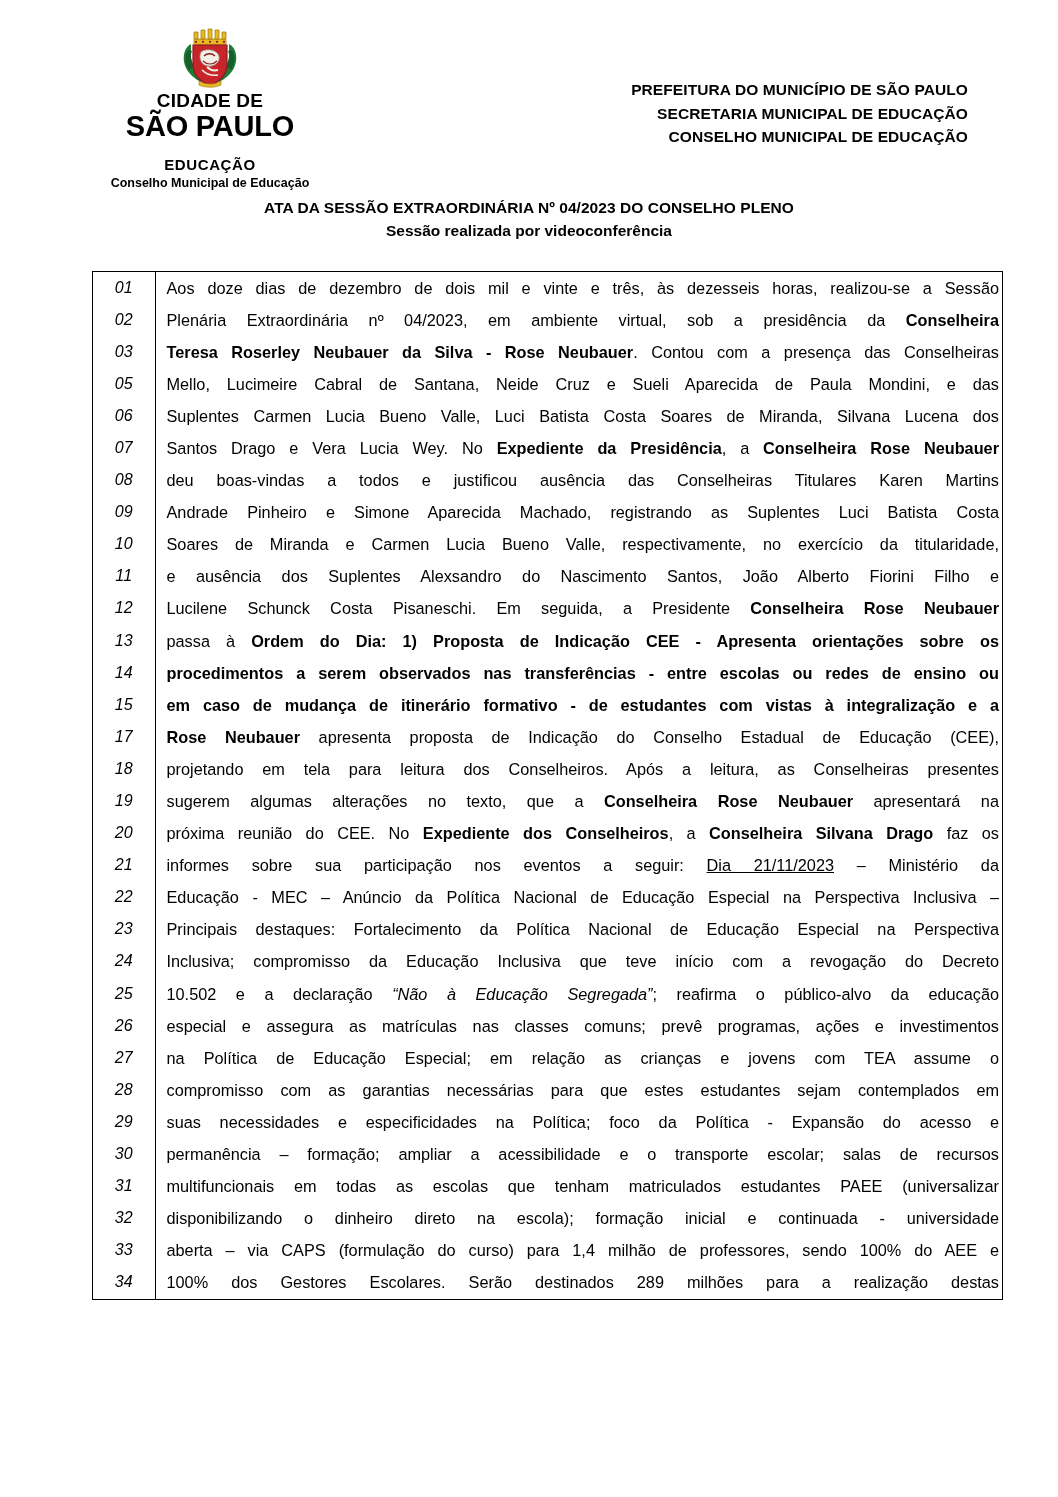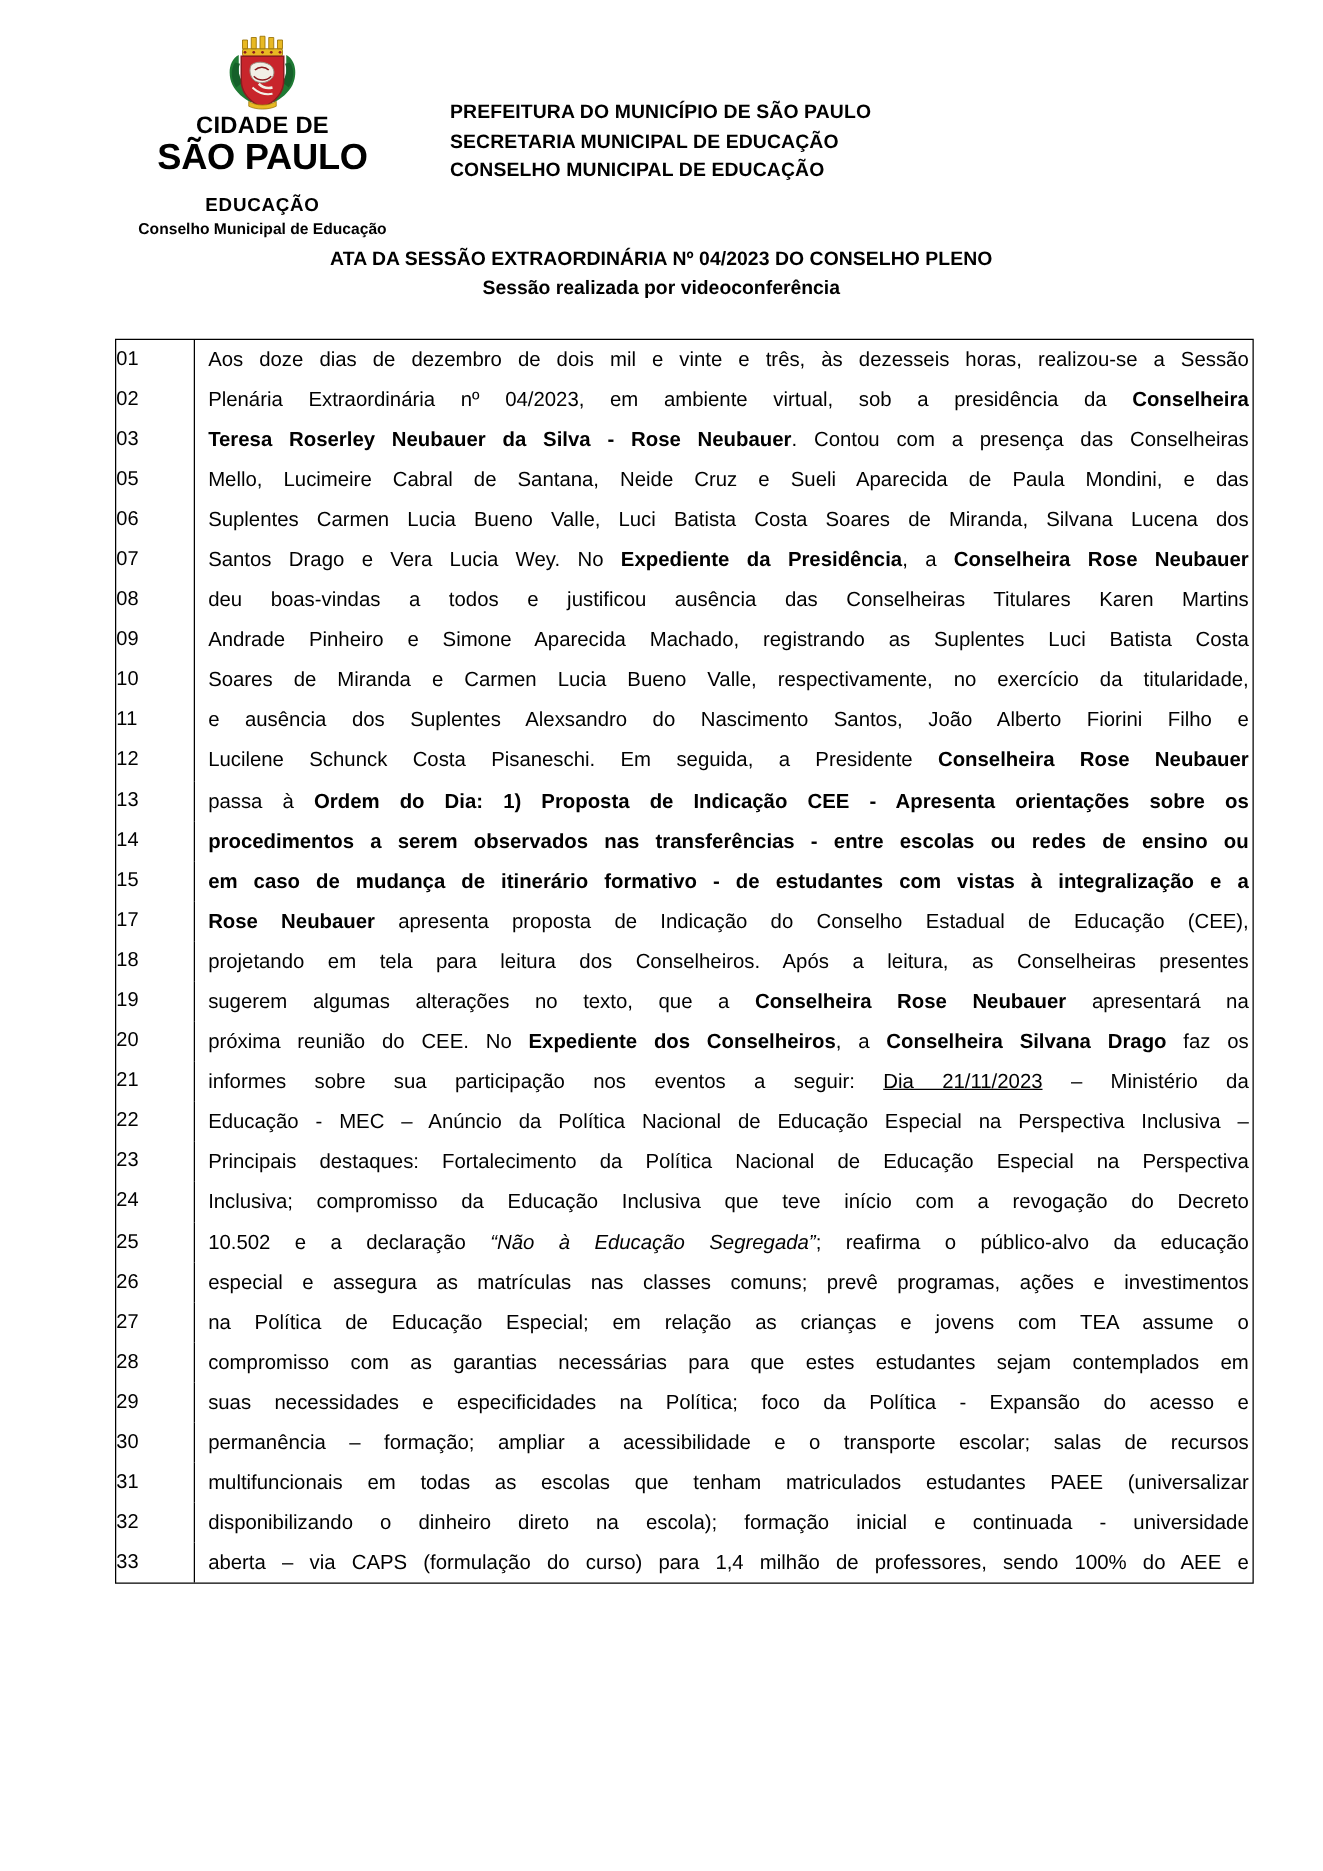--- a/index.html
+++ b/index.html
@@ -72,21 +72,21 @@
   }
   .brand-line4 {
     font-size: 12.5px;
     font-weight: bold;
     line-height: 1.05;
     margin-top: 4px;
   }
 
   .header-titles {
     flex: 1 1 auto;
-    text-align: left;
+    text-align: right;
     padding-top: 56px;
     padding-right: 30px;
   }
   .header-titles div {
     font-size: 15.5px;
     font-weight: bold;
     line-height: 1.52;
     letter-spacing: 0.1px;
   }
 
@@ -114,27 +114,29 @@
     box-sizing: border-box;
   }
   table.doc {
     width: 100%;
     border-collapse: collapse;
     table-layout: fixed;
   }
   table.doc col.num { width: 62px; }
 
   table.doc td.ln {
+    text-align: center;
     vertical-align: middle;
     font-size: 16px;
     border-right: 1.4px solid #000;
     padding: 0;
     height: 32.1px;
     line-height: 32.1px;
     letter-spacing: 0.2px;
+    font-style: italic;
   }
   table.doc td.tx {
     vertical-align: middle;
     font-size: 16.3px;
     padding: 0 3px 0 11px;
     height: 32.1px;
     line-height: 32.1px;
     text-align: justify;
     white-space: nowrap;
     overflow: hidden;
@@ -387,17 +389,23 @@
             <td class="tx">
               <span class="just">disponibilizando o dinheiro direto na escola); formação inicial e continuada - universidade</span>
             </td>
           </tr>
           <tr>
             <td class="ln">33</td>
             <td class="tx">
               <span class="just">aberta – via CAPS (formulação do curso) para 1,4 milhão de professores, sendo 100% do AEE e</span>
             </td>
           </tr>
+          <tr>
+            <td class="ln">34</td>
+            <td class="tx">
+              <span class="just">100% dos Gestores Escolares. Serão destinados 289 milhões para a realização destas</span>
+            </td>
+          </tr>
         </tbody>
     </table>
   </div>
 
 </div>
 
 </body></html>

